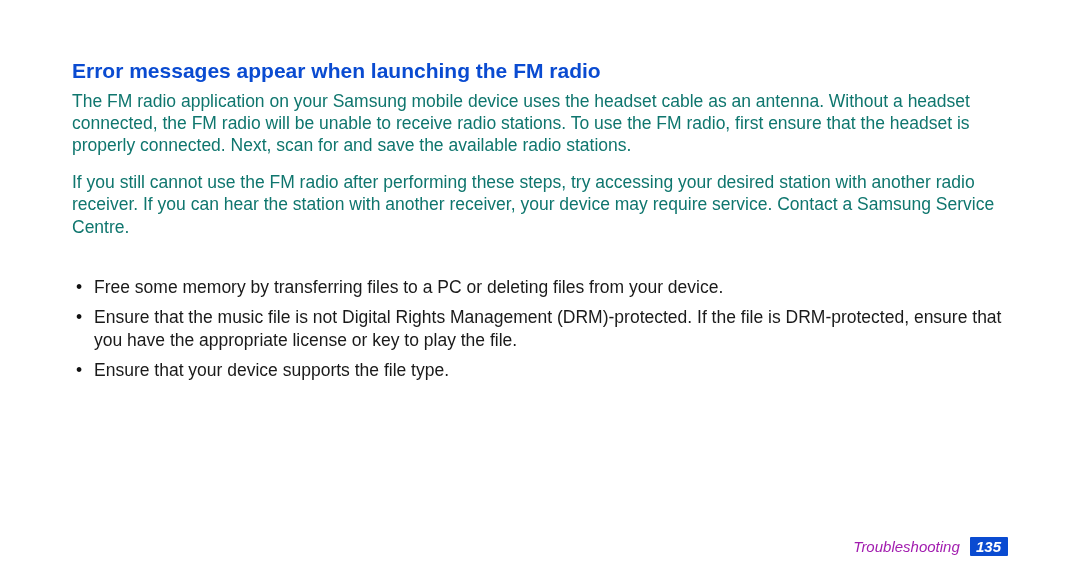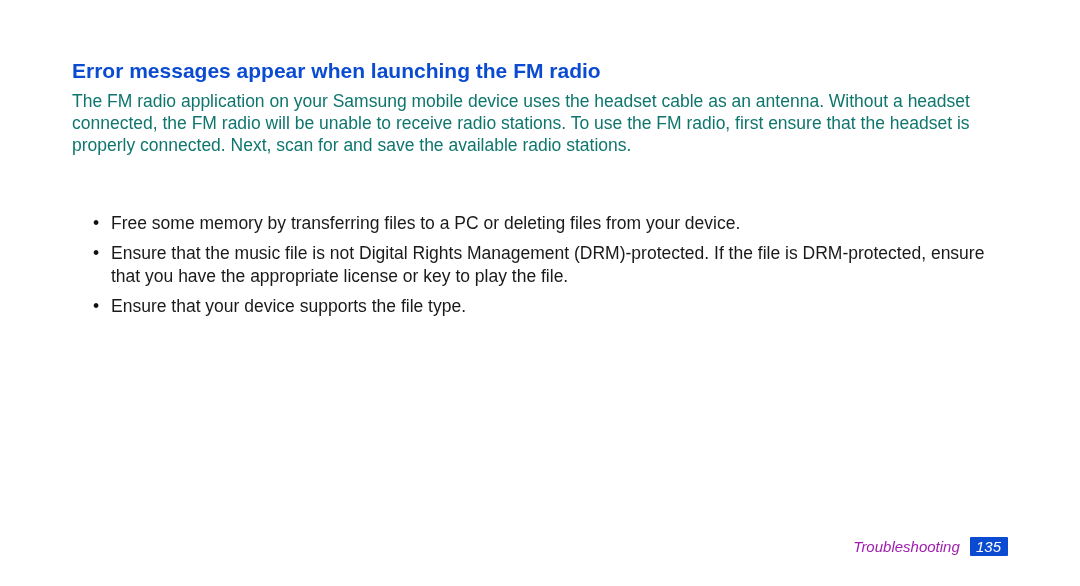--- a/index.html
+++ b/index.html
@@ -37,21 +37,21 @@
     font-size: 21px;
     line-height: 1.22;
   }
   p {
     margin: 0 0 14px 0;
     font-size: 17.5px;
     line-height: 1.28;
     color: #0f766e;
   }
   ul {
-    margin: 17px;
+    margin: 0;
     padding: 0 0 0 18px;
     list-style: none;
   }
   ul li {
     position: relative;
     font-size: 17.5px;
     line-height: 1.28;
     margin: 0 0 8px 0;
     padding-left: 4px;
   }
@@ -69,36 +69,37 @@
   }
   .footer .section {
     font-style: italic;
     color: #a21caf;
   }
   .footer .pagenum {
     display: inline-block;
     background: #0a4bd1;
     color: #fff;
     font-style: italic;
-    font-weight: 400;
+    font-weight: 700;
     padding: 1px 7px 1px 6px;
     margin-left: 6px;
     border-radius: 1px;
     font-size: 15px;
   }
 </style>
 </head>
 <body>
 
 <div class="page">
   <div class="columns">
 
     <div class="col">
       <h2>Error messages appear when launching the FM radio</h2>
       <p>The FM radio application on your Samsung mobile device uses the headset cable as an antenna. Without a headset connected, the FM radio will be unable to receive radio stations. To use the FM radio, first ensure that the headset is properly connected. Next, scan for and save the available radio stations.</p>
+      <p>If you still cannot use the FM radio after performing these steps, try accessing your desired station with another radio receiver. If you can hear the station with another receiver, your device may require service. Contact a Samsung Service Centre.</p>
     </div>
 
     <div class="col">
       <ul>
         <li>Free some memory by transferring files to a PC or deleting files from your device.</li>
         <li>Ensure that the music file is not Digital Rights Management (DRM)-protected. If the file is DRM-protected, ensure that you have the appropriate license or key to play the file.</li>
         <li>Ensure that your device supports the file type.</li>
       </ul>
     </div>
 

